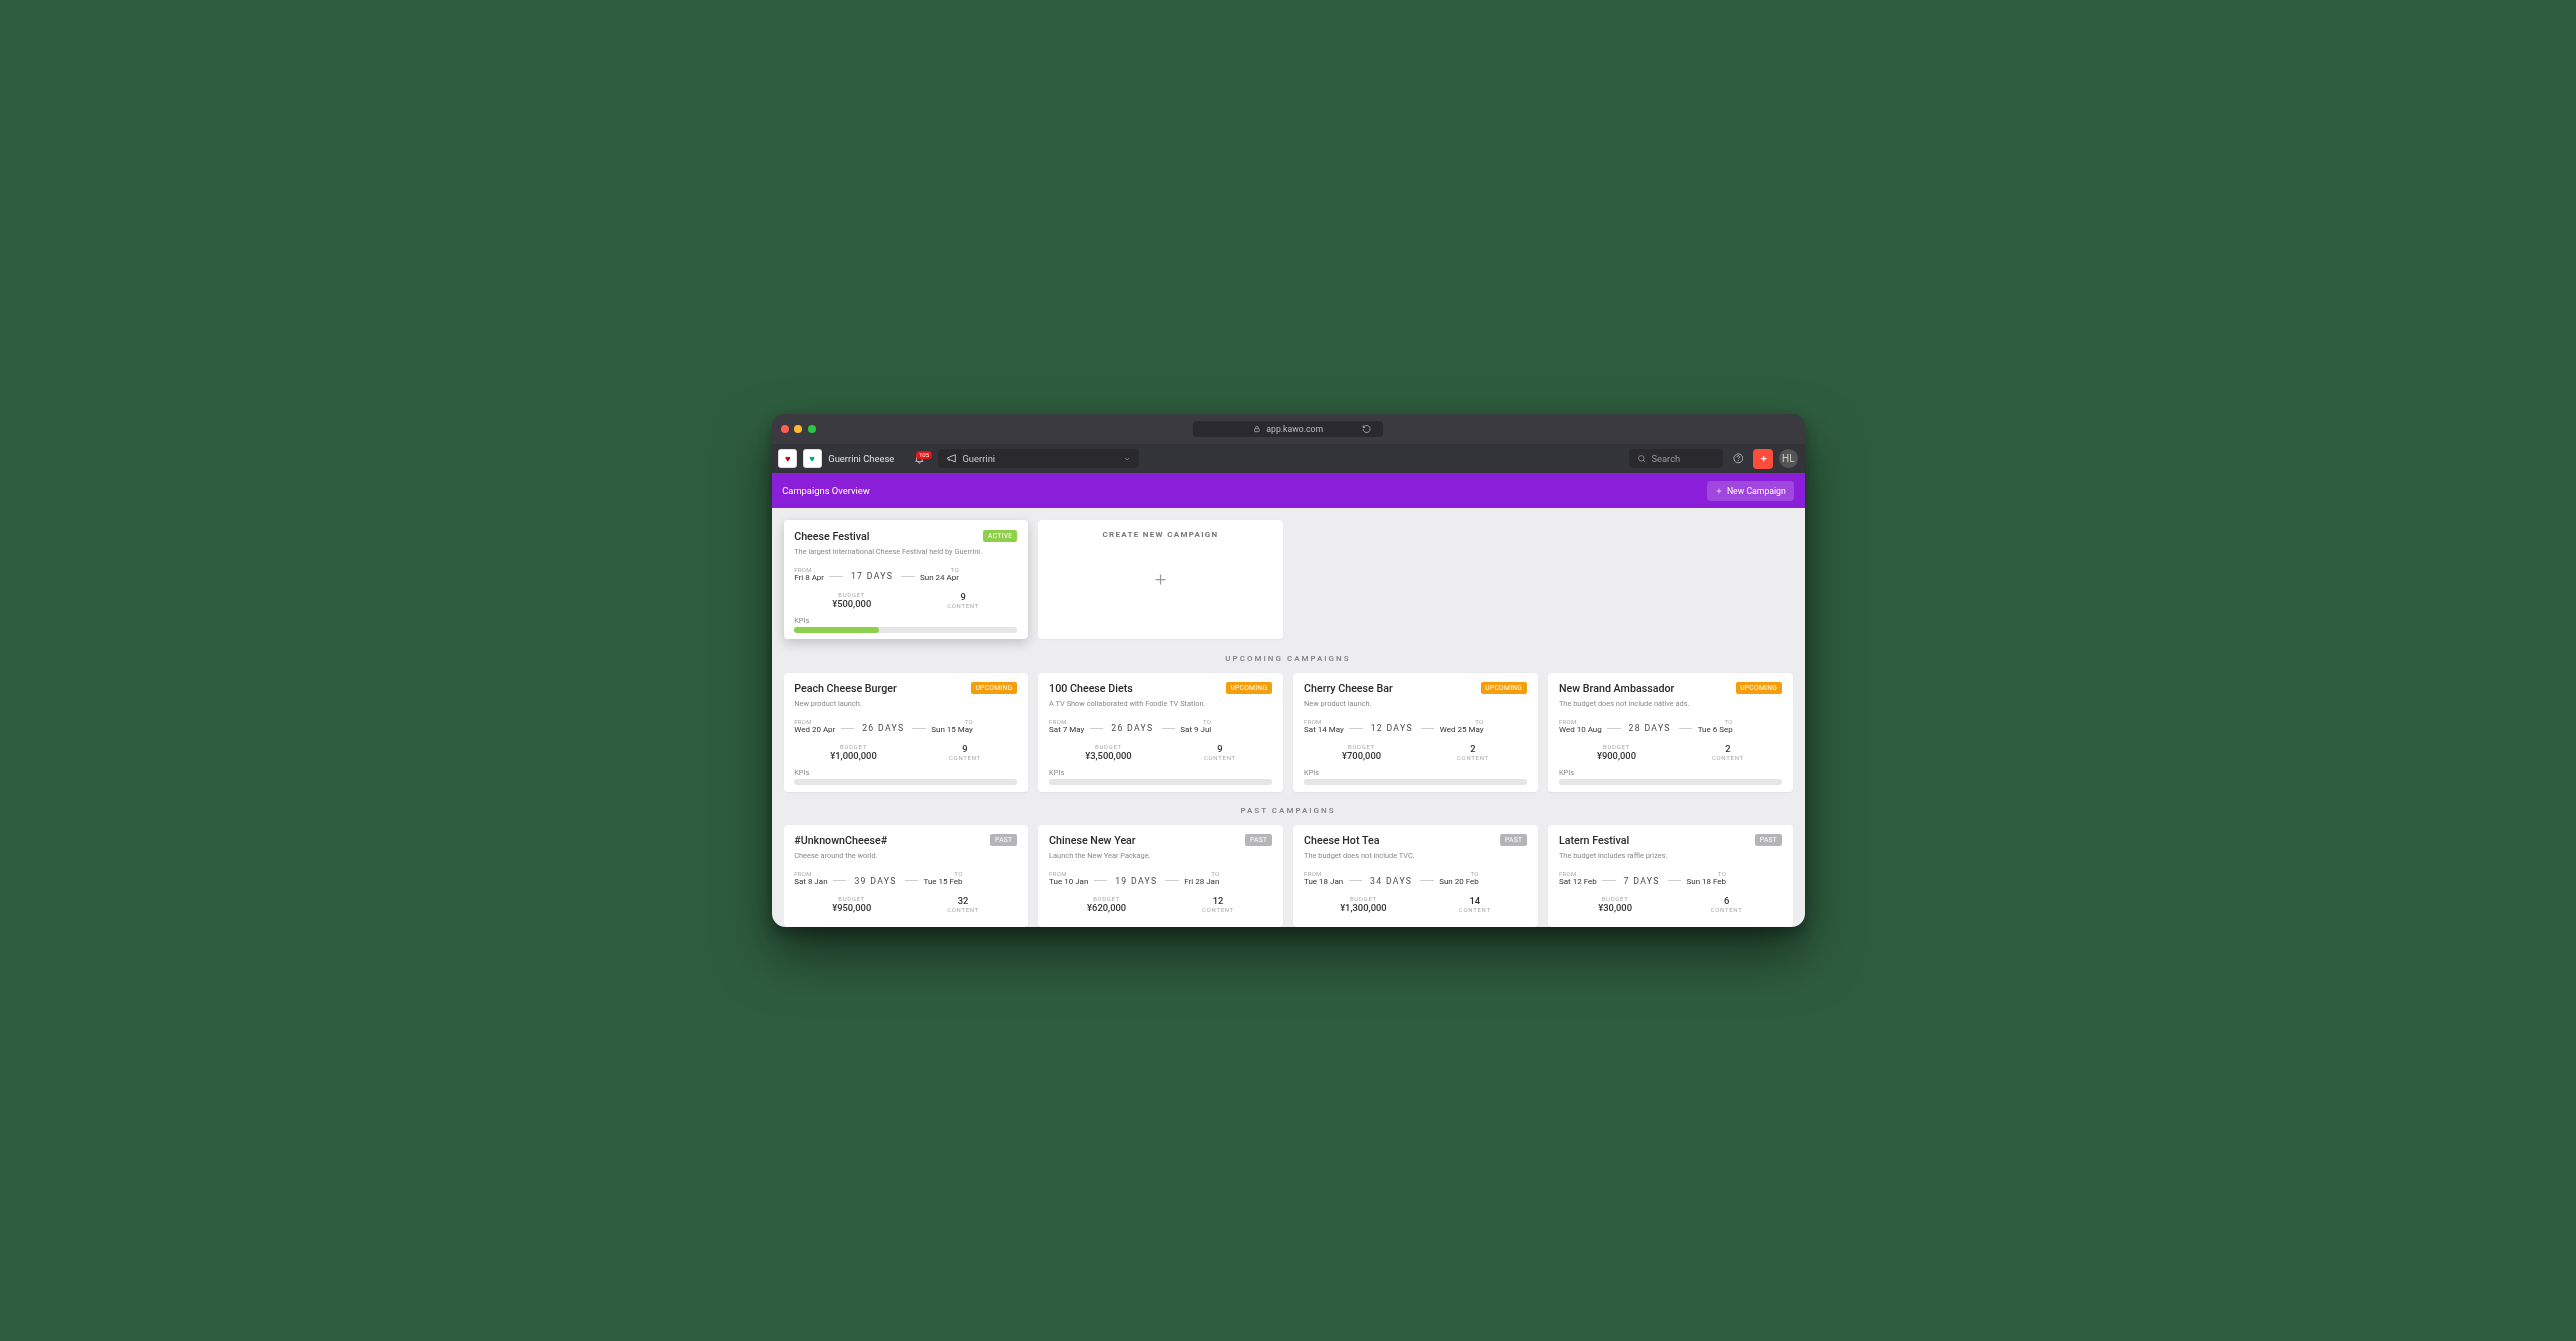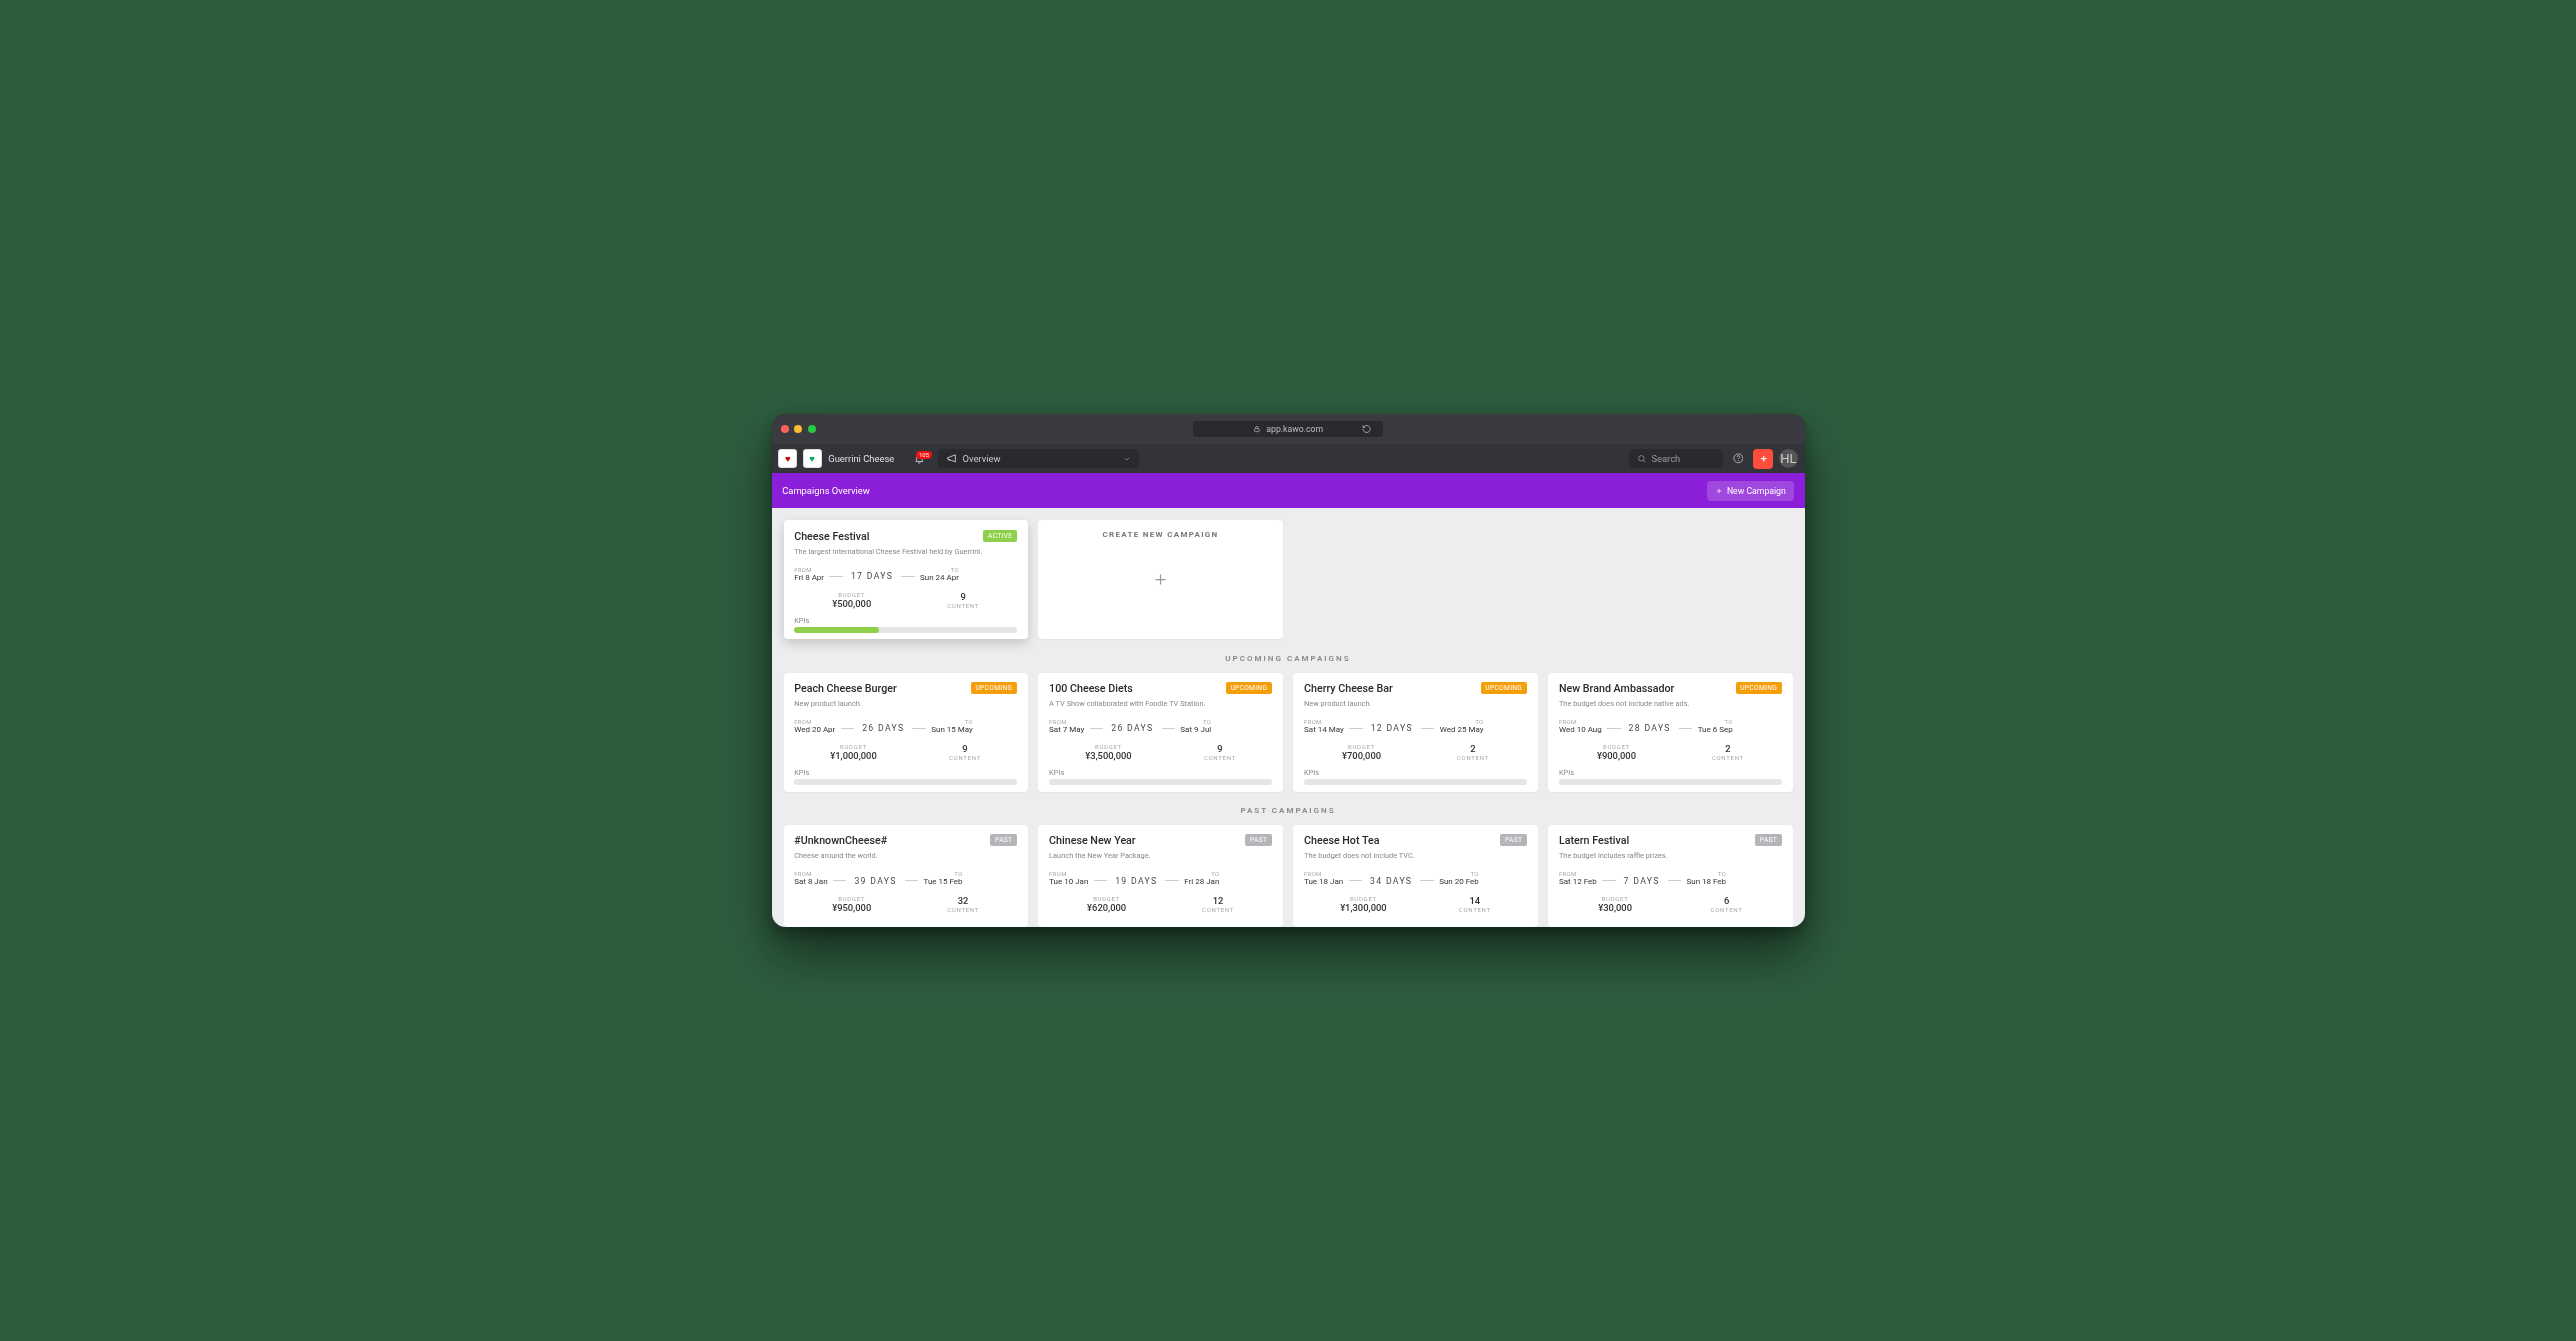--- a/index.html
+++ b/index.html
@@ -44,21 +44,21 @@
   .brand-icon.w2 { background:#fff; color:#0a6; border:0.7px solid #ddd;}
   .brand-label { padding:0 6.7px 0 1.3px; }
   .bell-wrap { position:relative; padding:0 8px; }
   .notif-badge { position:absolute; top:-2.7px; right:1.3px; background:#e11; color:#fff; font-size:6px; padding:0.7px 2.7px; border-radius:5.4px;}
   .nav-dropdown { background:#2a2a2e; border-radius:4px; padding:4px 8px; display:flex; align-items:center; gap:6.7px; min-width:201px; justify-content:space-between;}
   .nav-dropdown .left { display:flex; align-items:center; gap:5.4px; color:#ccc;}
   .spacer { flex:1; }
   .search-box { background:#2a2a2e; border-radius:4px; padding:4px 8px; display:flex; align-items:center; gap:5.4px; color:#999; min-width:94px;}
   .icon-btn { width:20px; height:20px; border-radius:4px; display:flex; align-items:center; justify-content:center; color:#bbb;}
   .icon-btn.plus-red { background:#ff4d3d; color:#fff; }
-  .avatar { width:19px; height:19px; border-radius:50%; background:#555; color:#ccc; font-size:13px; display:flex; align-items:center; justify-content:center;}
+  .avatar { width:19px; height:19px; border-radius:50%; background:#555; color:#ccc; font-size:10px; display:flex; align-items:center; justify-content:center;}
 
   .subheader { background:#8b1fd9; color:#fff; height:35px; display:flex; align-items:center; justify-content:space-between; padding:0 10.7px; font-size:9.4px; }
   .new-campaign-btn { background:rgba(255,255,255,0.18); border-radius:4px; padding:4.7px 8px; display:flex; align-items:center; gap:4px; font-size:8.7px; cursor:pointer;}
 
   .content { background:#ededf0; padding:12px 12px 0 12px; min-height:402px; }
   .row { display:grid; grid-template-columns: repeat(4, 1fr); gap:10.7px; }
   .row.top { grid-template-columns: 1fr 1fr 1fr 1fr; }
   .section-title { text-align:center; color:#888; letter-spacing:2px; font-size:8px; font-weight:600; padding:14.8px 0 9.4px; text-transform:uppercase;}
 
   .card { background:#fff; border-radius:4px; padding:9.4px 10.7px 6.7px 10.7px; box-shadow:0 0.7px 1.3px rgba(0,0,0,0.05); display:flex; flex-direction:column; position:relative;}
@@ -125,21 +125,21 @@
           <path d="M10 21a2 2 0 0 0 4 0"></path>
         </svg>
       <span class="notif-badge">105</span>
     </div>
     <div class="nav-dropdown">
       <div class="left">
         <svg width="10.7" height="10.7" viewBox="0 0 24 24" fill="none" stroke="#ccc" stroke-width="2">
             <path d="M3 11l18-7v16L3 13z"></path>
             <path d="M7 13v5"></path>
           </svg>
-        <span>Overview</span>
+        <span>Guerrini</span>
       </div>
       <svg width="8" height="8" viewBox="0 0 24 24" fill="none" stroke="#999" stroke-width="2">
           <path d="M6 9l6 6 6-6"></path>
         </svg>
     </div>
     <div class="spacer"></div>
     <div class="search-box">
       <svg width="9.4" height="9.4" viewBox="0 0 24 24" fill="none" stroke="#999" stroke-width="2">
           <circle cx="11" cy="11" r="7"></circle>
           <path d="M21 21l-5-5"></path>

